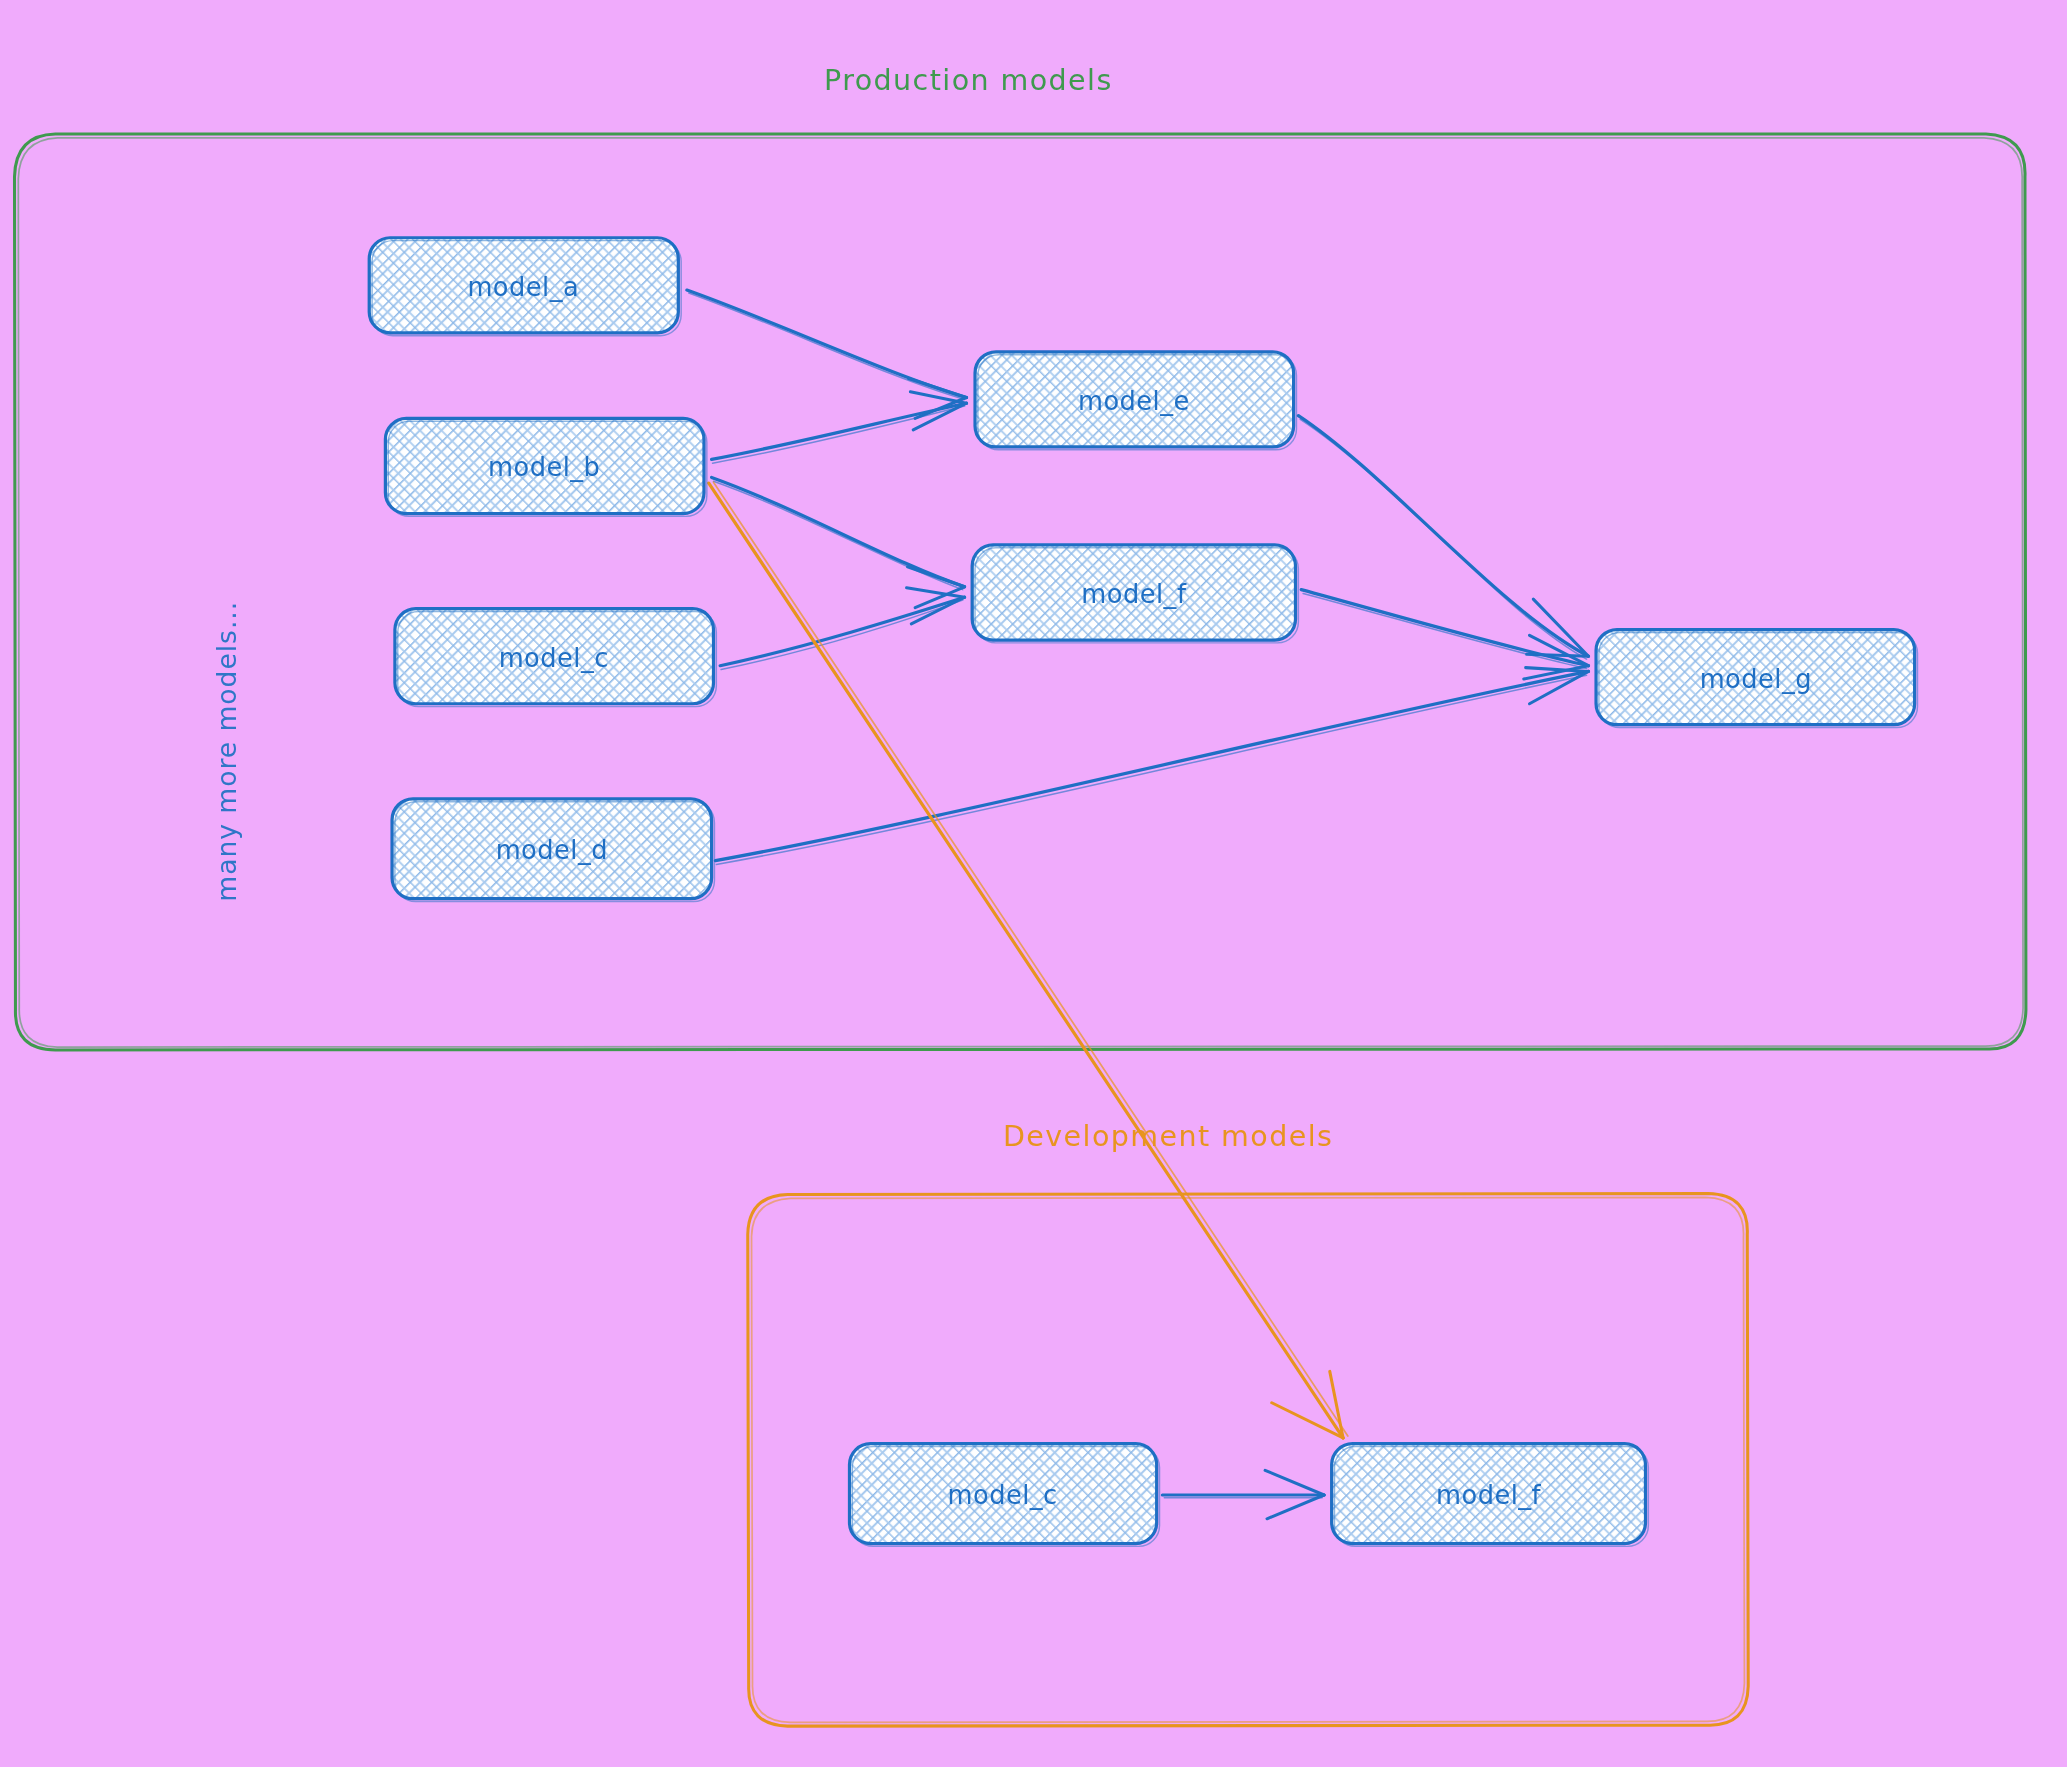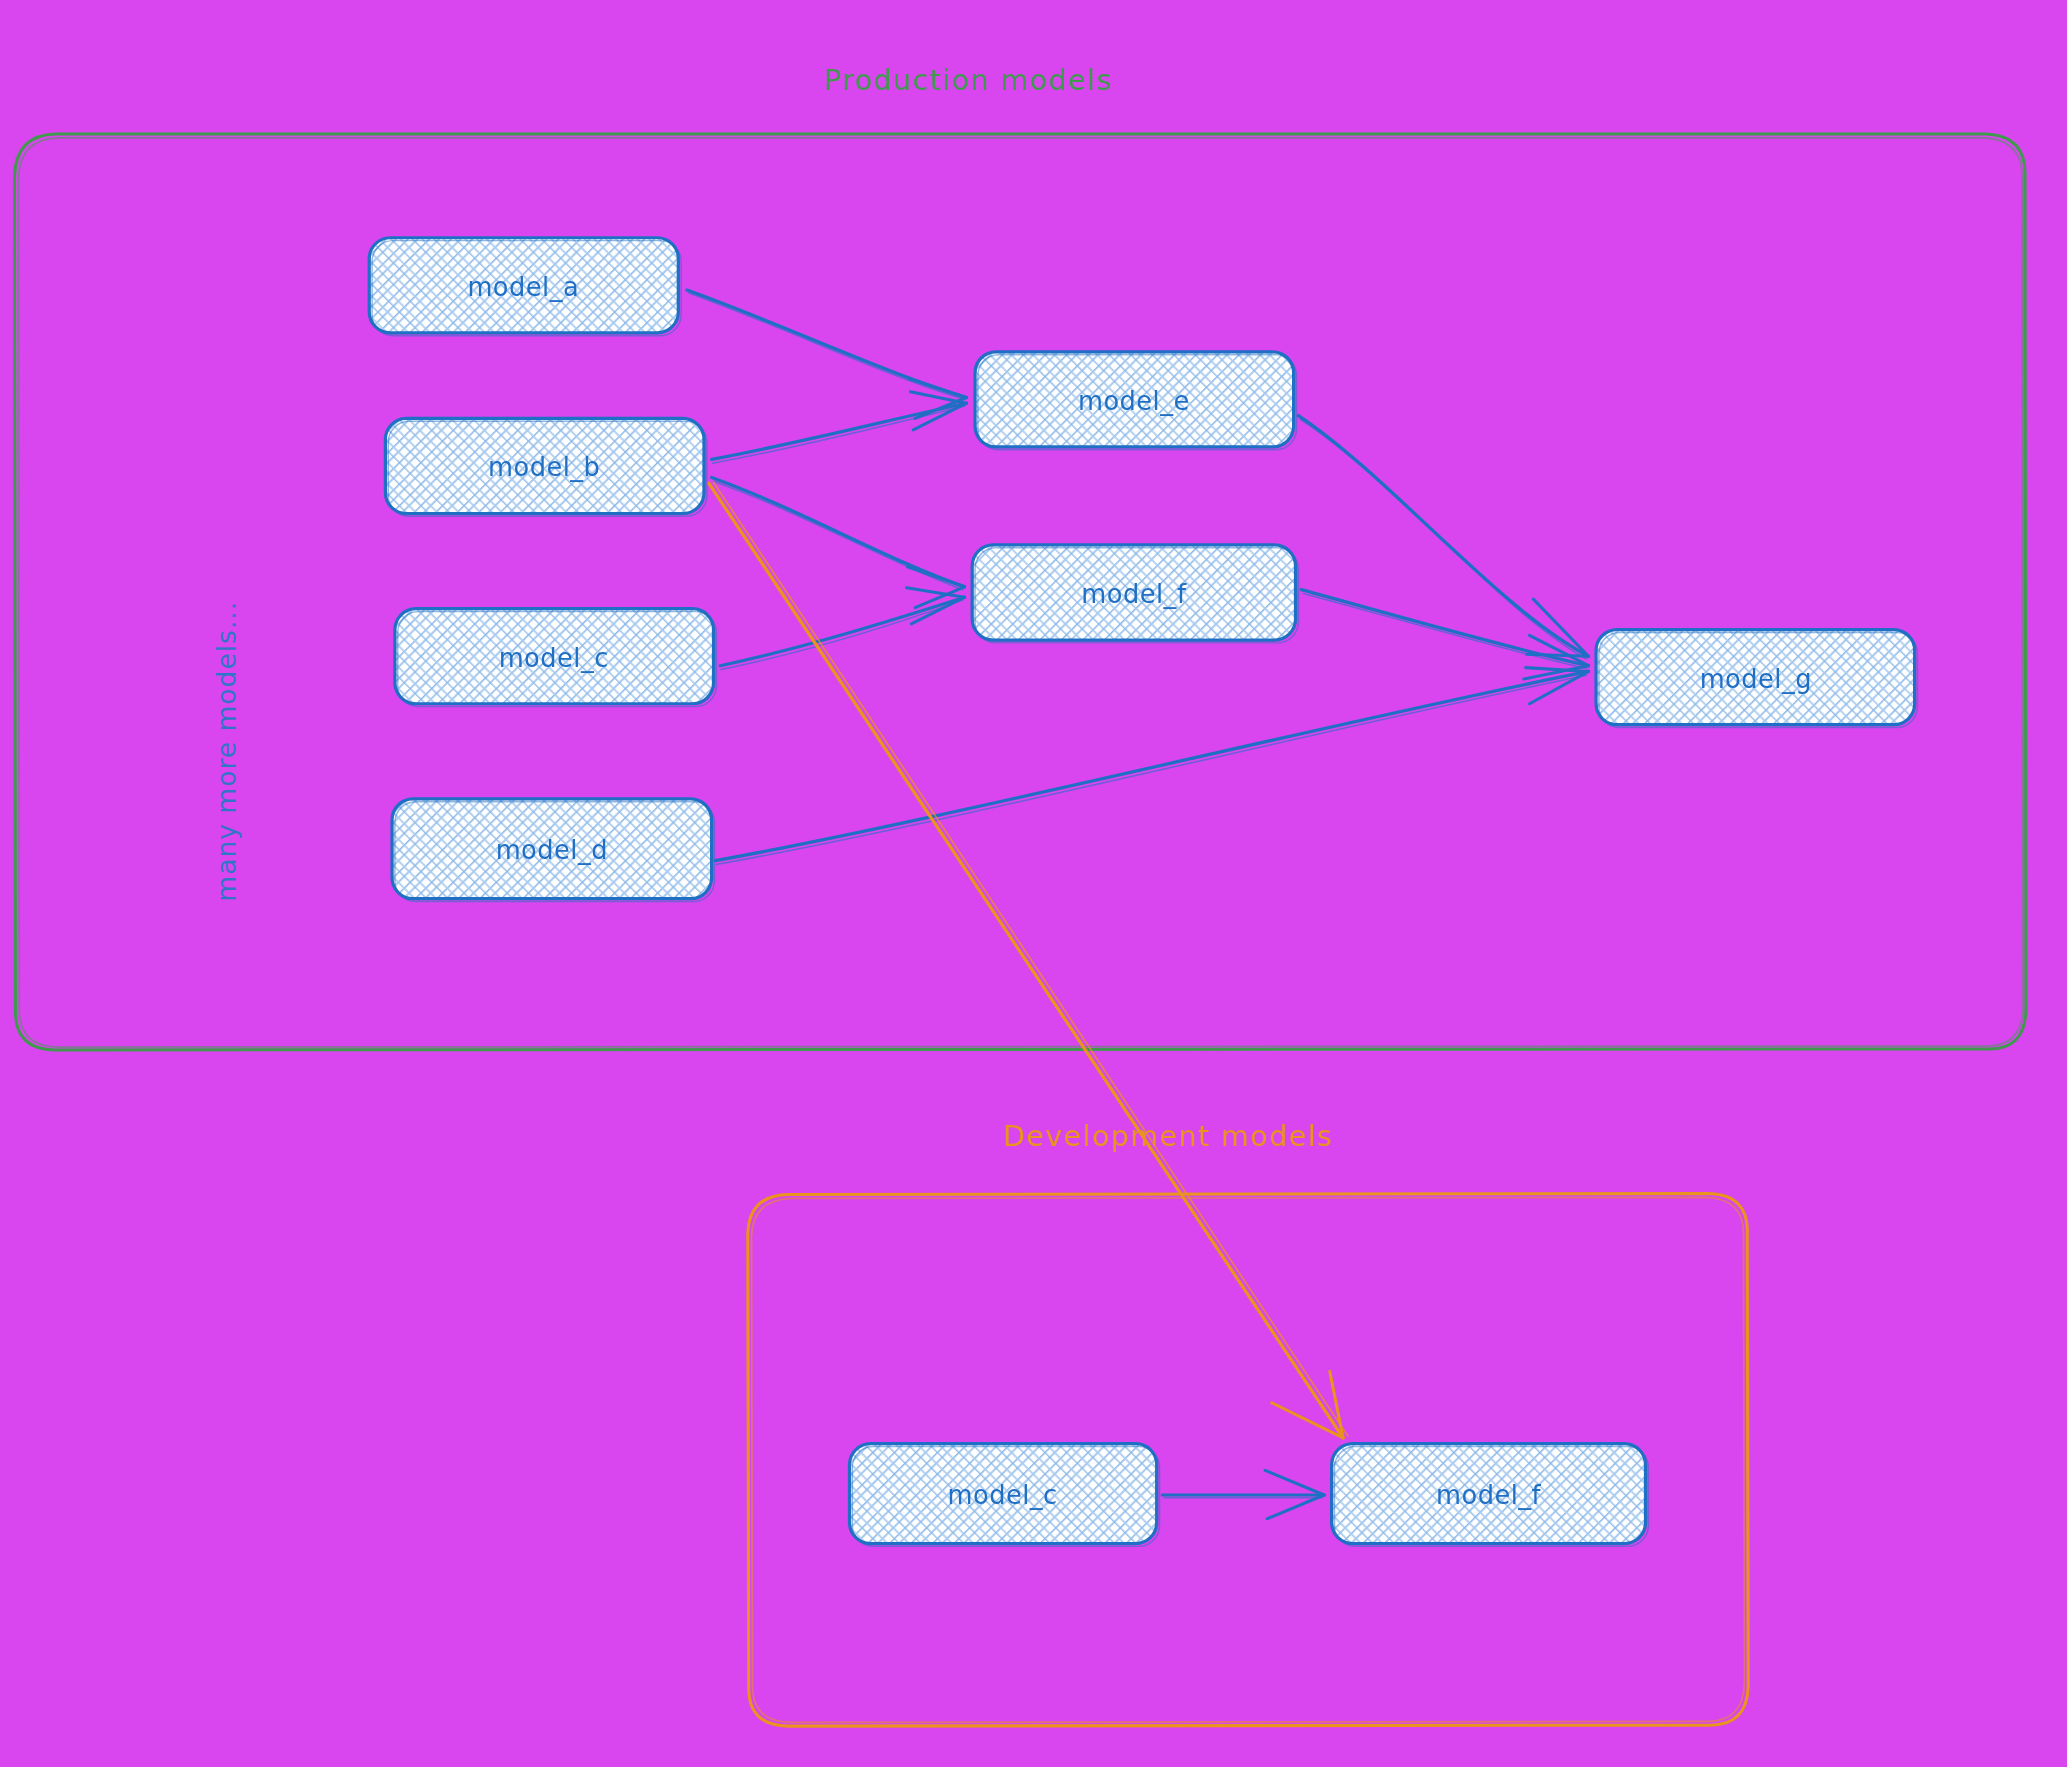--- a/index.html
+++ b/index.html
@@ -8,21 +8,21 @@
     padding: 0;
     background: #ffffff;
   }
   body {
     font-family: "DejaVu Sans", sans-serif;
   }
   #canvas-wrap {
     position: relative;
     width: 2068px;
     height: 1767px;
-    background: #d946ef;
+    background: #f0abfc;
     overflow: hidden;
   }
   svg.diagram {
     position: absolute;
     top: 0;
     left: 0;
     width: 2068px;
     height: 1767px;
     display: block;
   }

